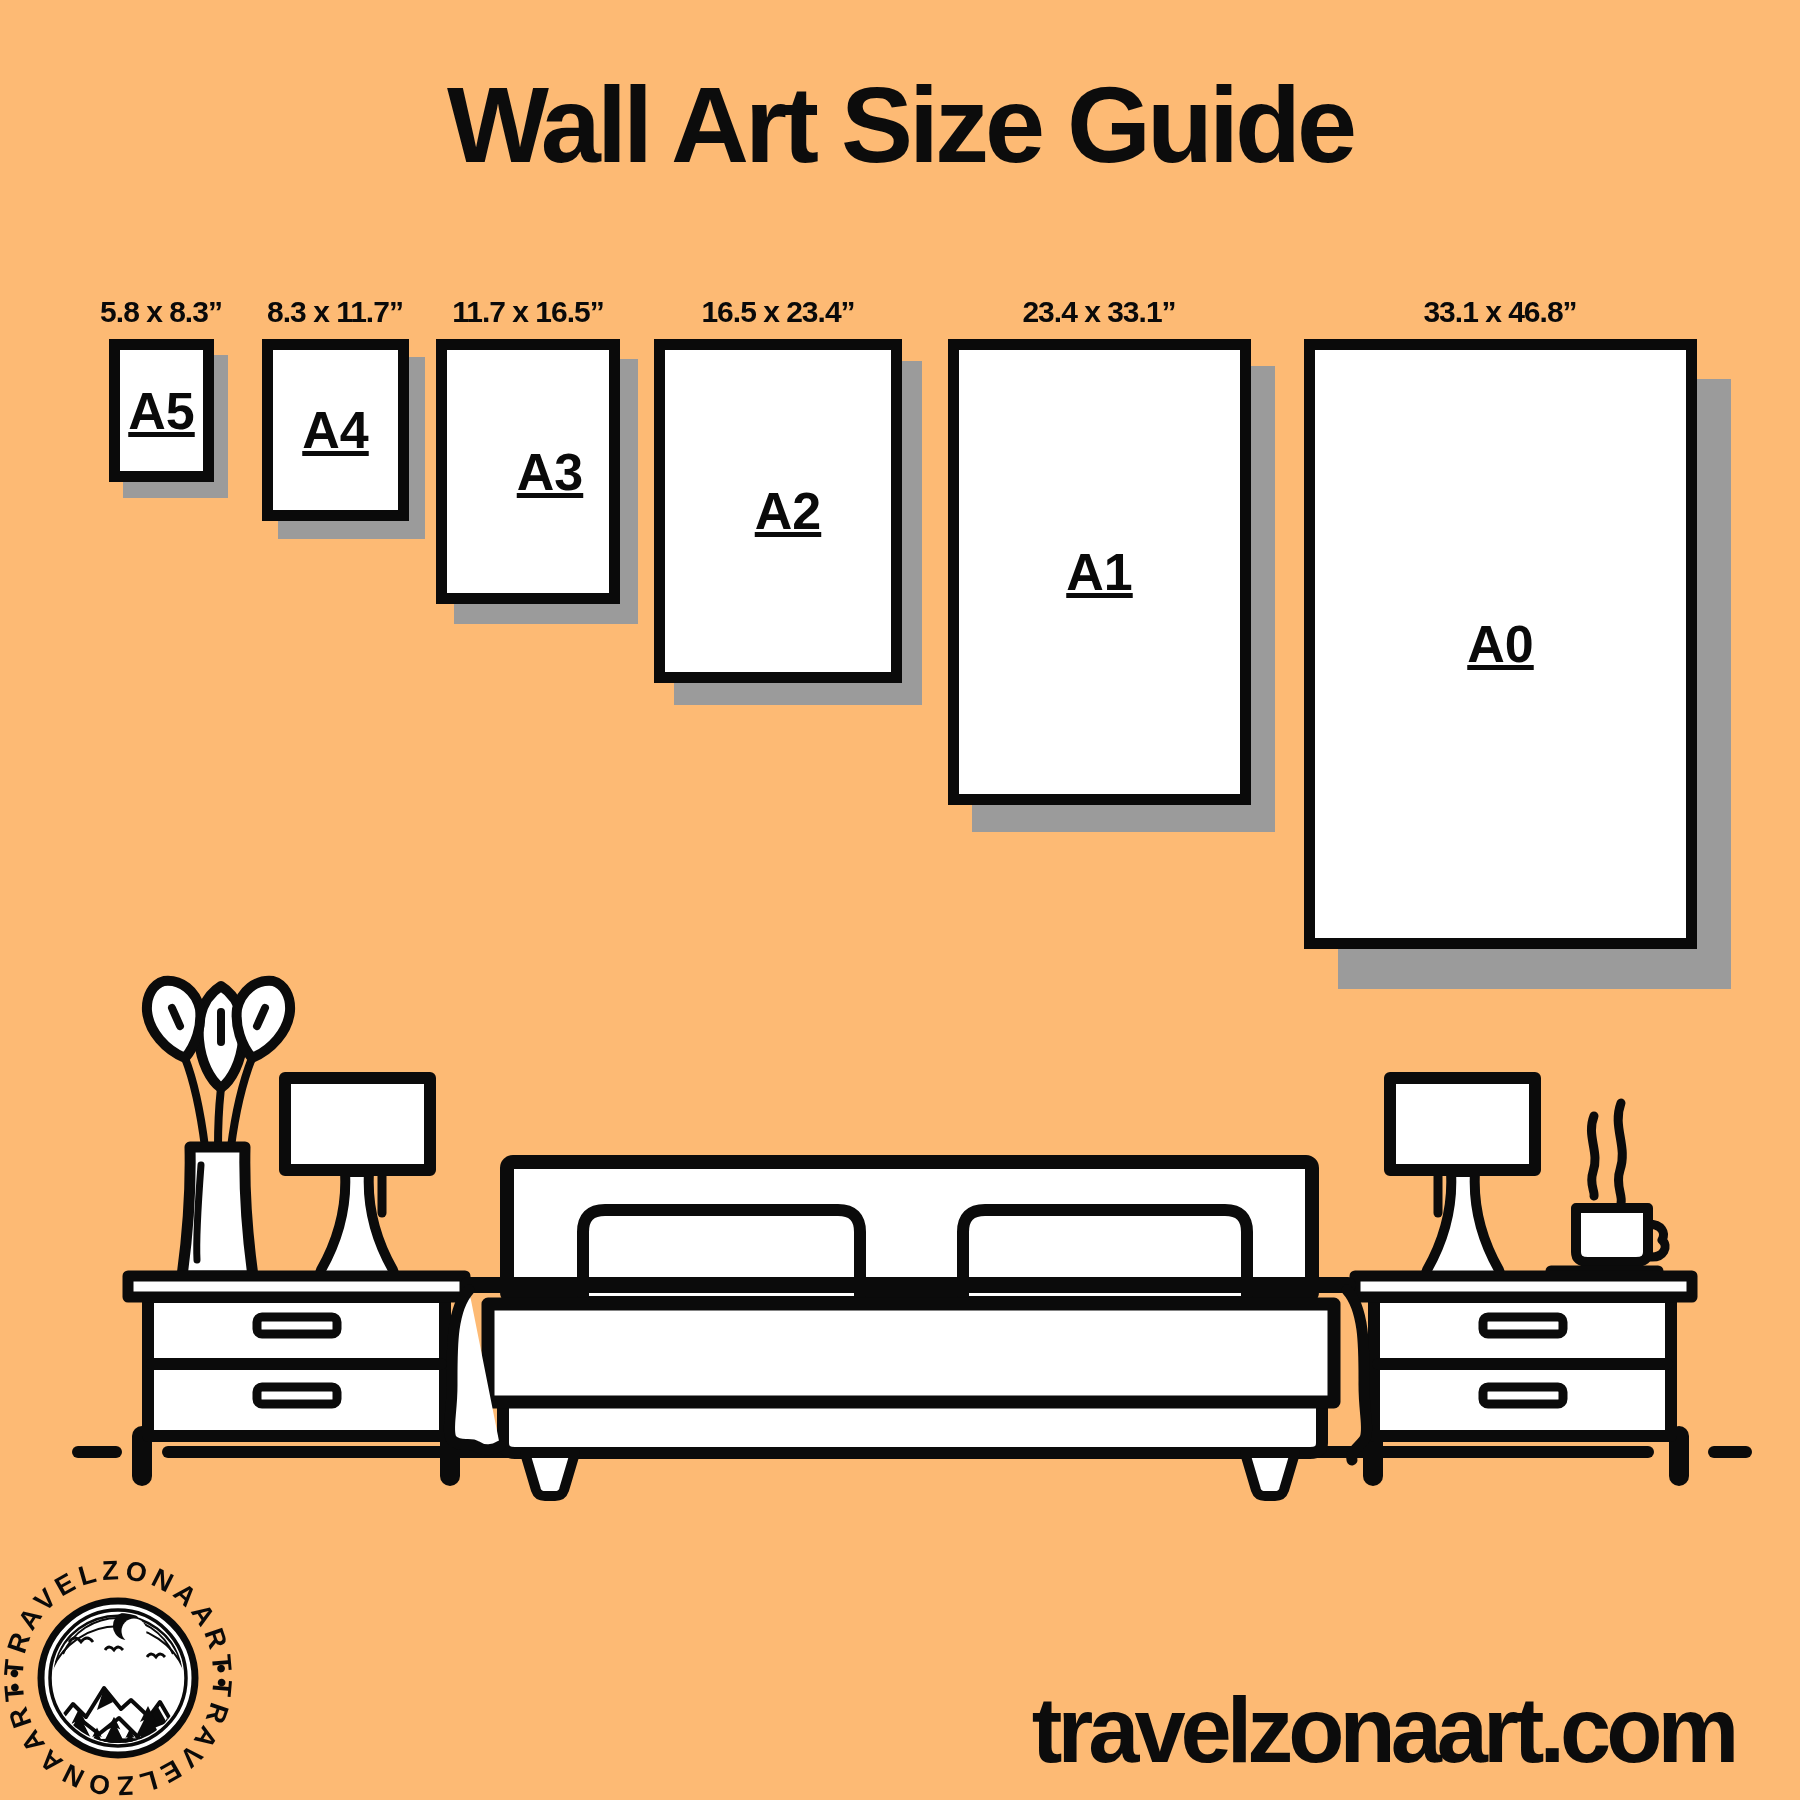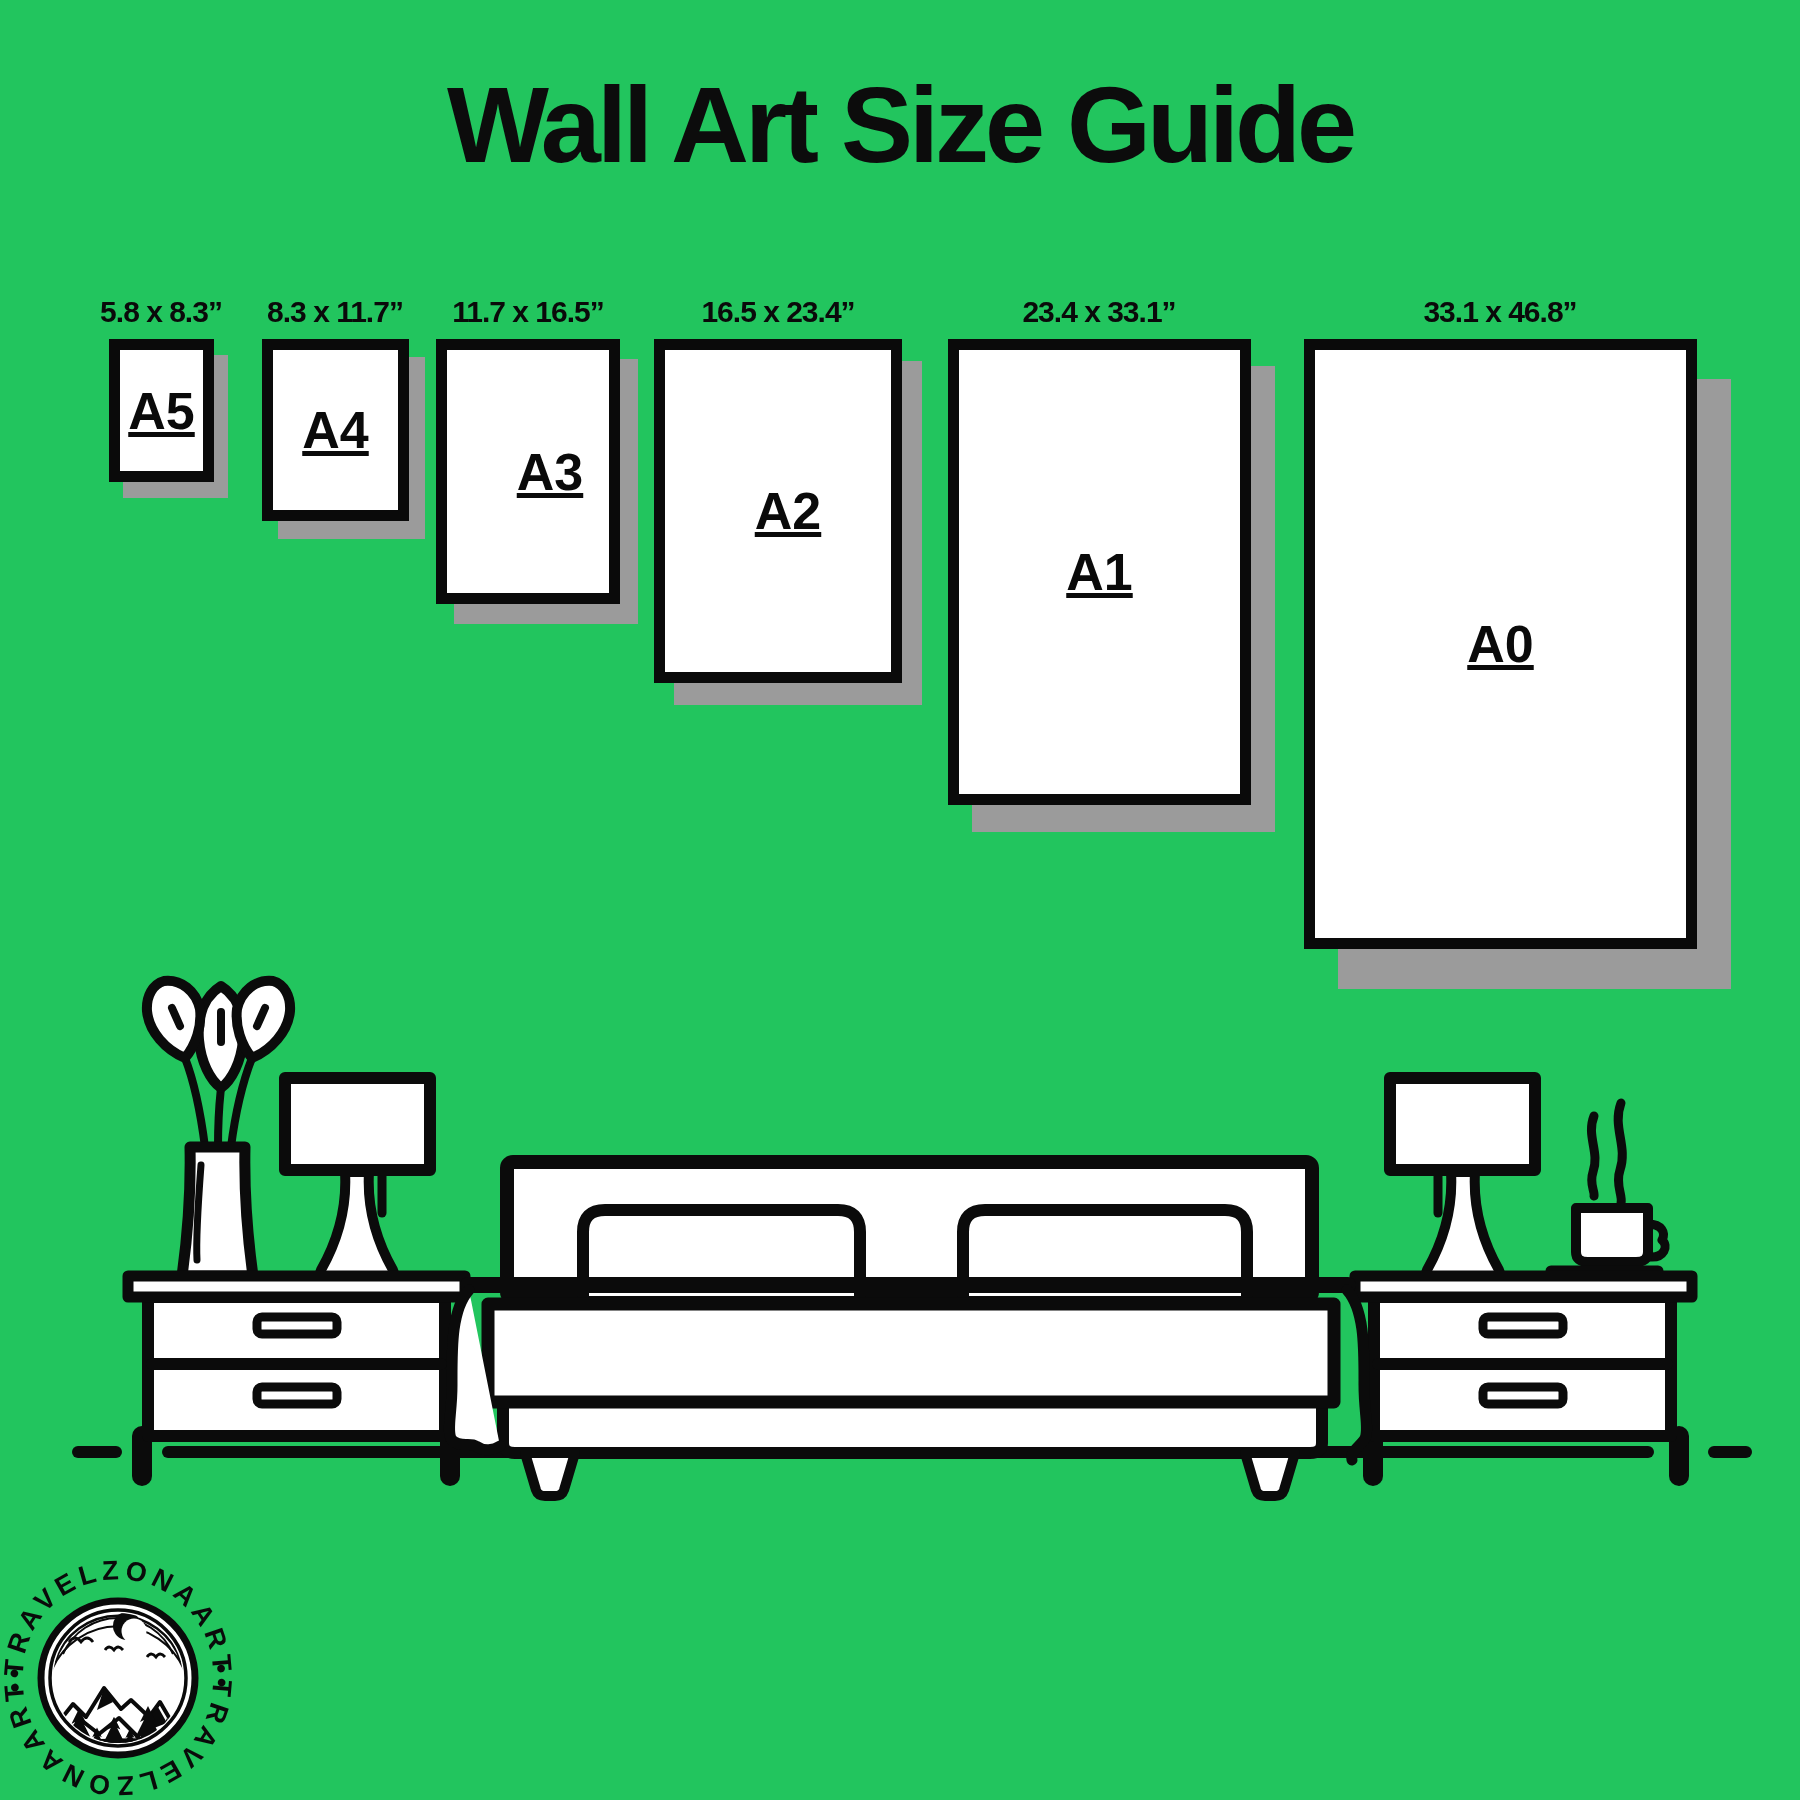--- a/index.html
+++ b/index.html
@@ -1,17 +1,17 @@
 <!DOCTYPE html>
 <html><head>
 <meta charset="utf-8">
 <style>
   html,body{margin:0;padding:0;background:#ffffff;}
   .canvas{
-    position:relative;width:1800px;height:1800px;background:#22c55e;overflow:hidden;
+    position:relative;width:1800px;height:1800px;background:#fdba74;overflow:hidden;
     font-family:"Liberation Sans","DejaVu Sans",sans-serif;color:#0a0a0a;
   }
   .page-title{
     position:absolute;left:0;top:62px;width:1800px;text-align:center;
     font-size:108px;font-weight:bold;letter-spacing:-4px;color:#0c0c0c;white-space:nowrap;
   }
   .frame-shadow{position:absolute;background:#9b9b9b;}
   .art-frame{
     position:absolute;background:#ffffff;border:11px solid #0a0a0a;box-sizing:border-box;
     display:flex;align-items:center;justify-content:center;
@@ -212,14 +212,15 @@
     <g font-family="Liberation Sans, DejaVu Sans, sans-serif" font-weight="bold" font-size="27" fill="#0a0a0a" letter-spacing="5">
       <text>
         <textPath href="#arcTop" startOffset="50%" text-anchor="middle">•TRAVELZONAART•</textPath>
       </text>
       <text>
         <textPath href="#arcBottom" startOffset="50%" text-anchor="middle">•TRAVELZONAART•</textPath>
       </text>
     </g>
   </svg>
 
+  <div class="website">travelzonaart.com</div>
 
 </div>
 
 </body></html>

